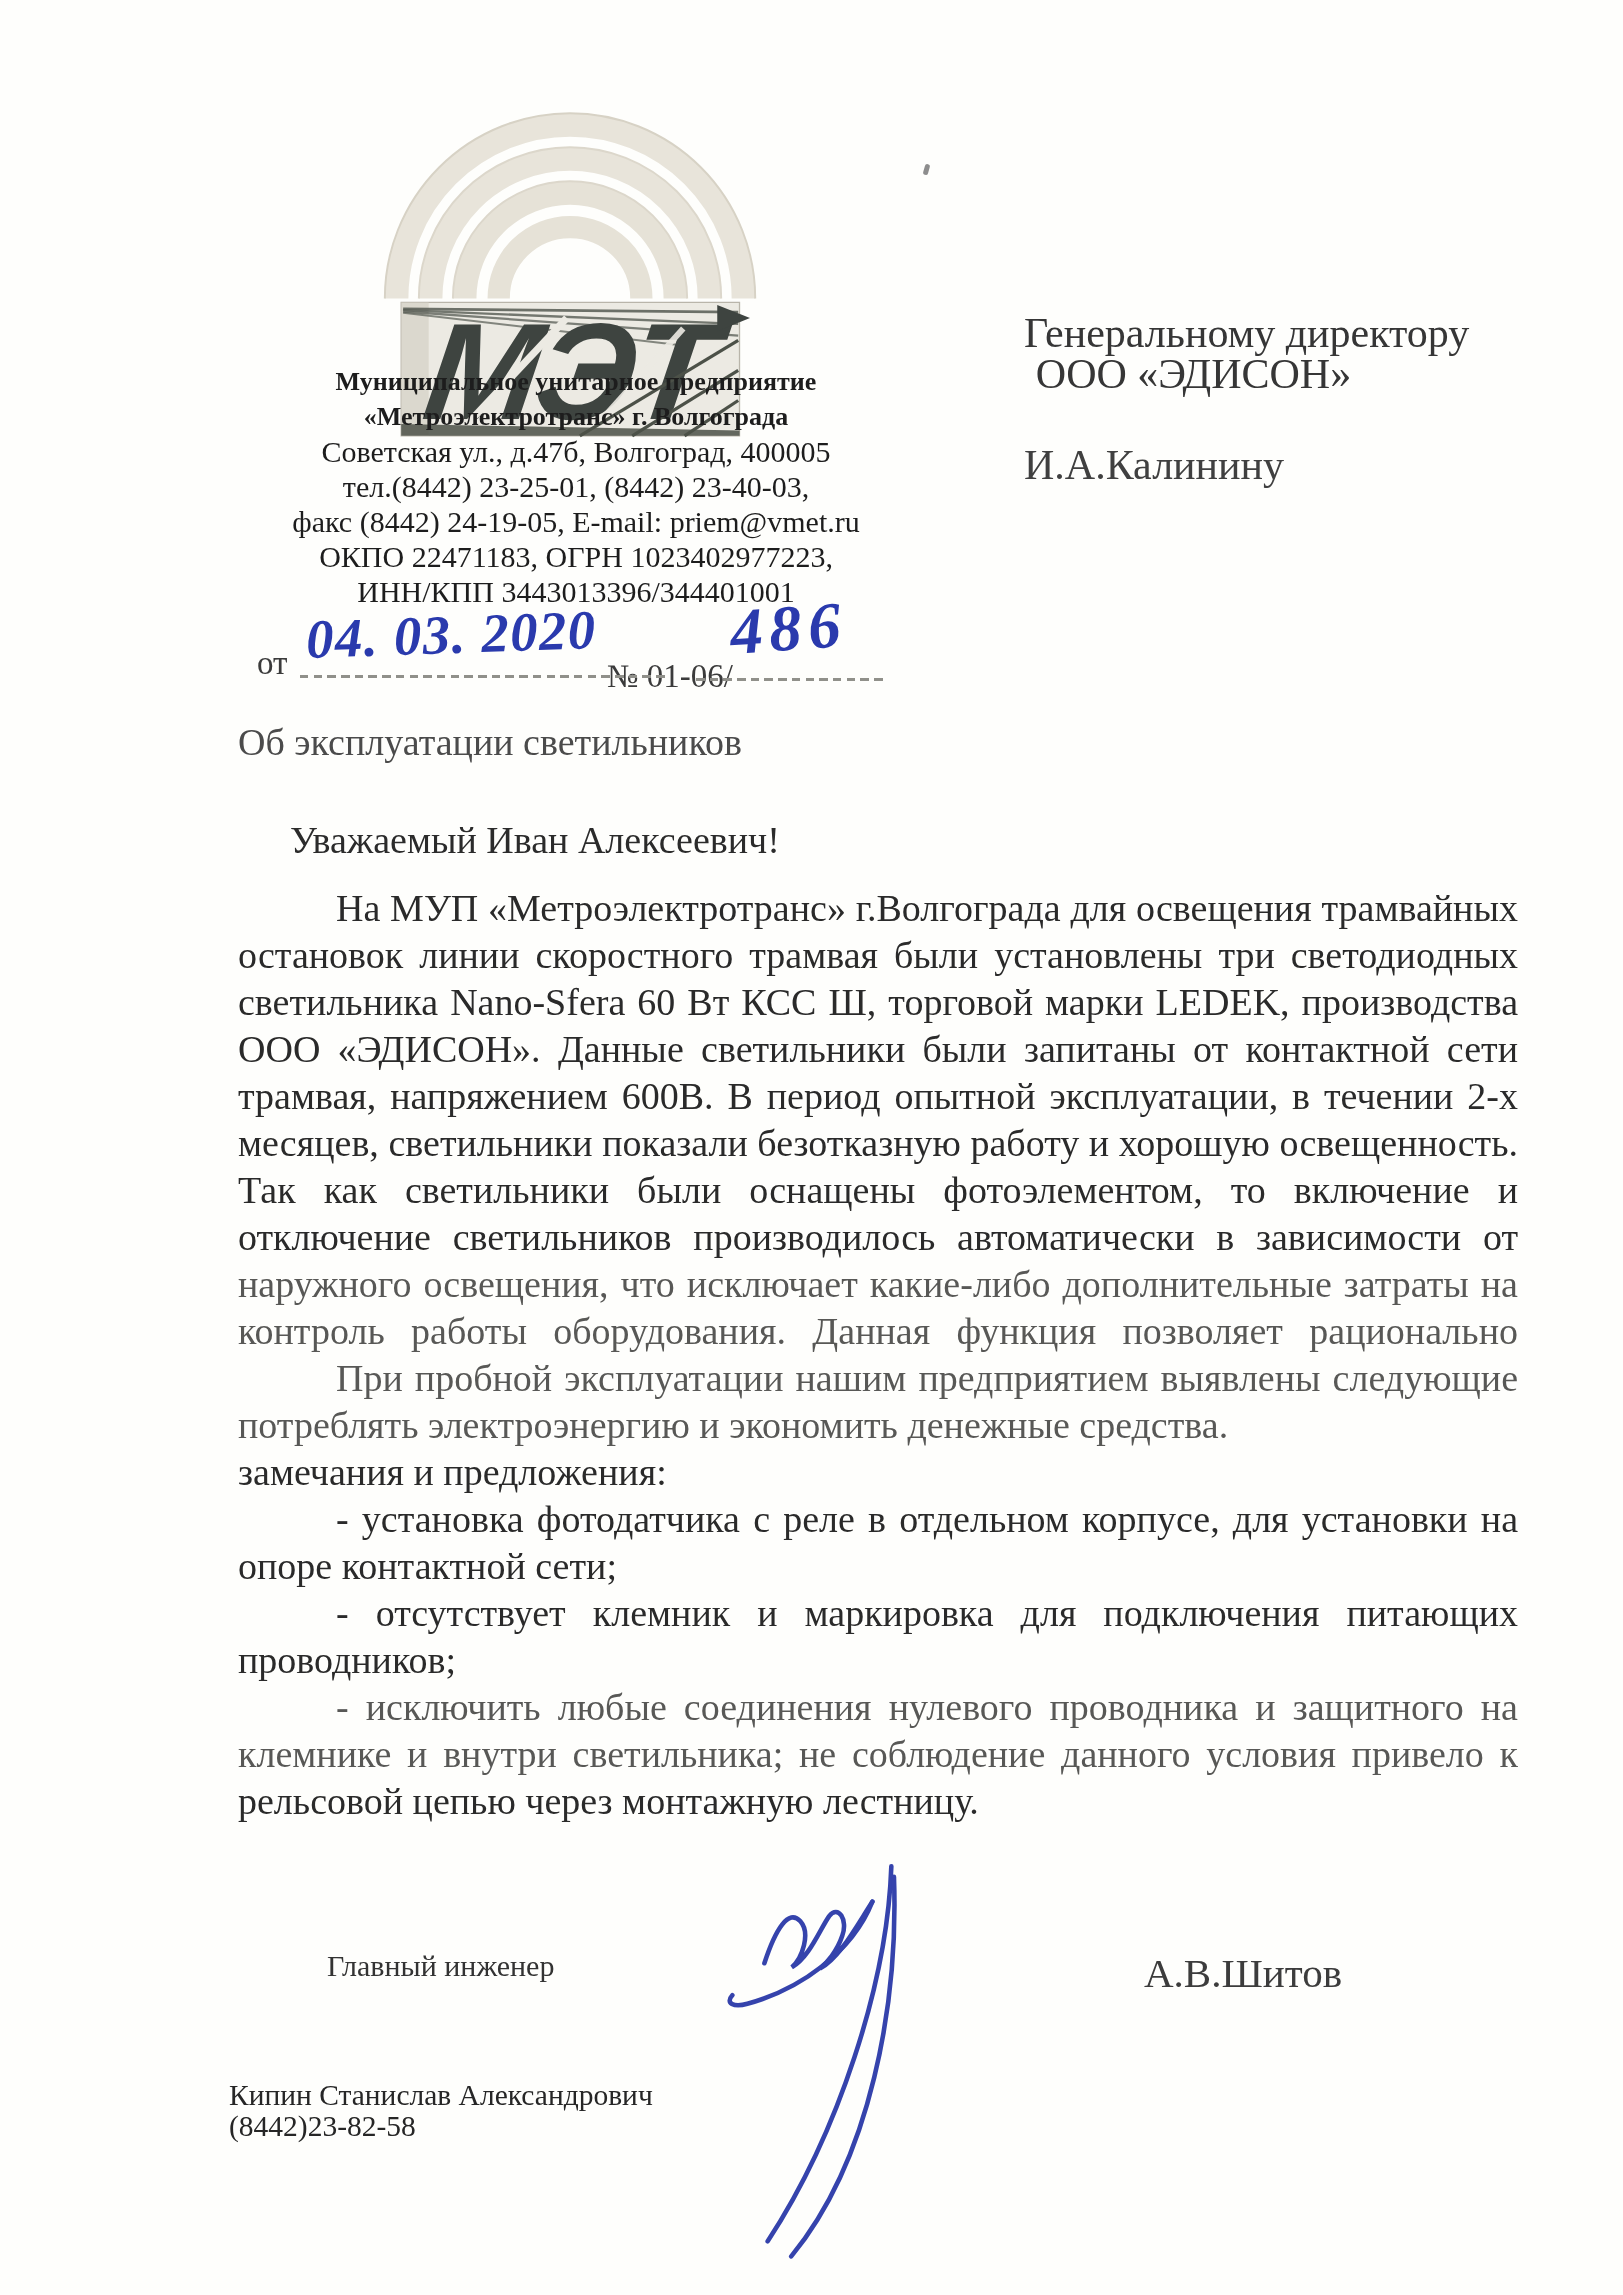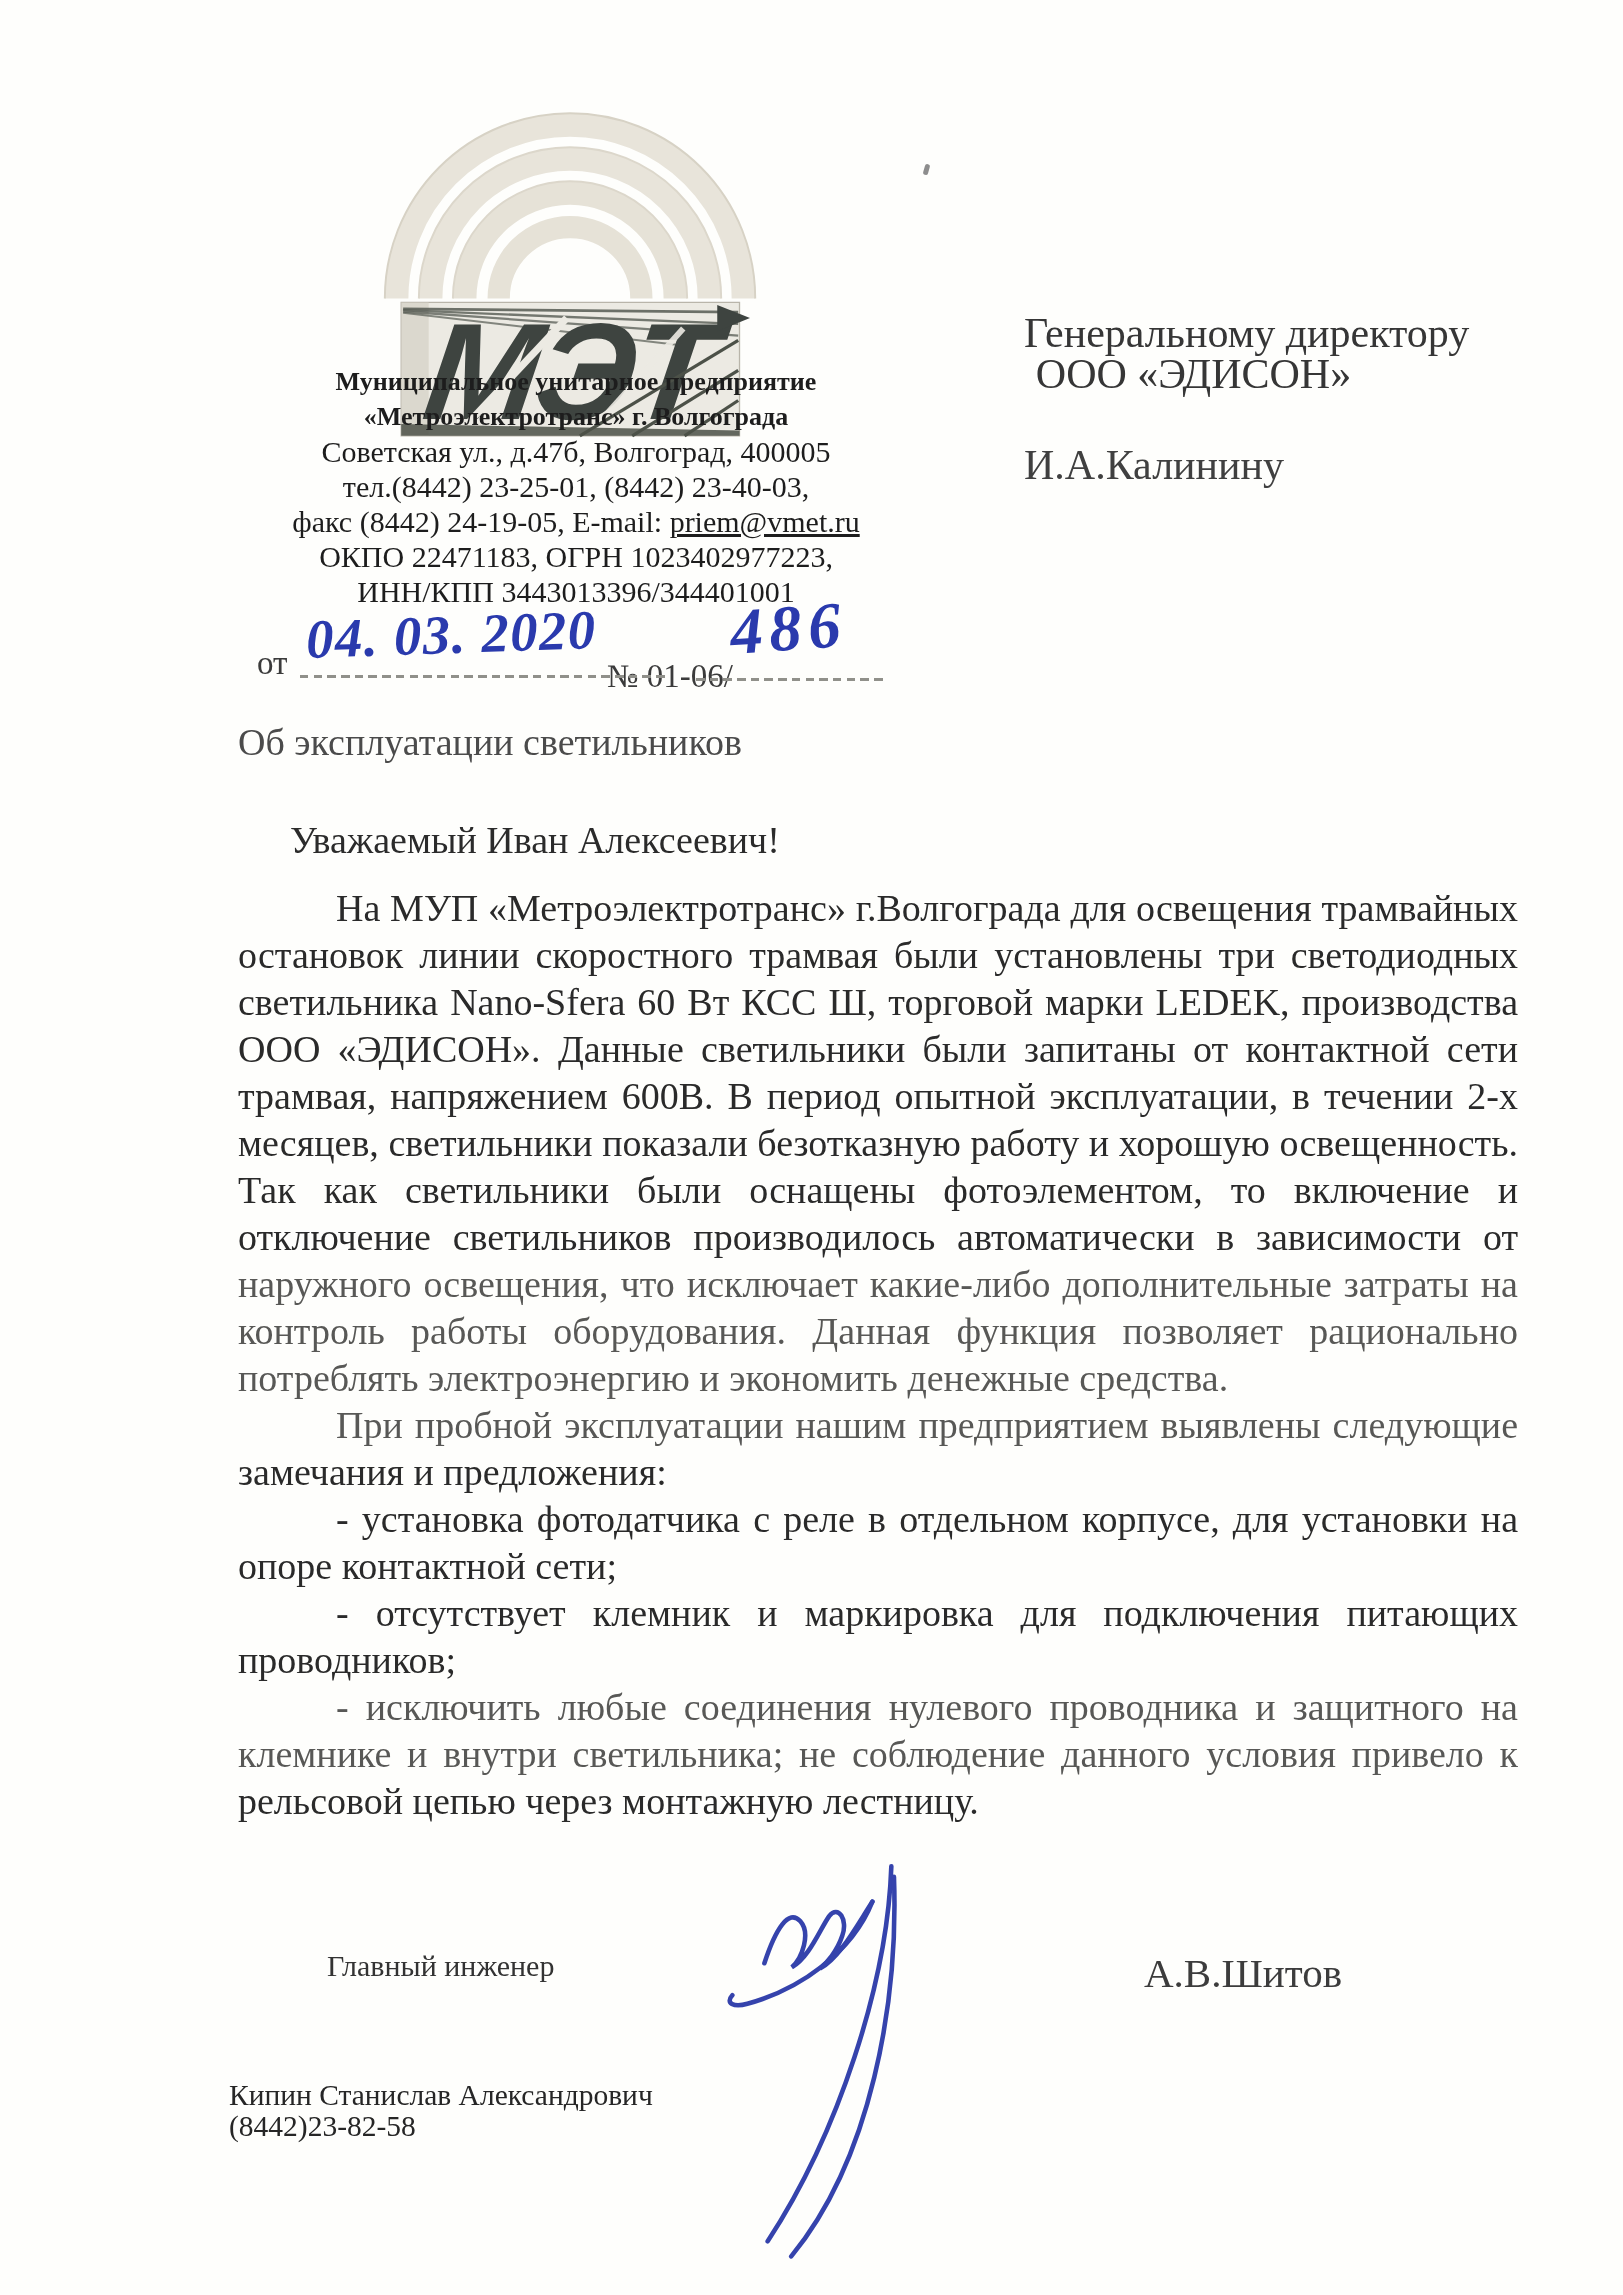--- a/index.html
+++ b/index.html
@@ -6,21 +6,21 @@
   .page{
     position:relative;width:1623px;height:2295px;background:#fefefc;
     font-family:"Liberation Serif",serif;color:#262626;overflow:hidden;
   }
   
   .letterhead{
     position:absolute;left:216px;top:364px;width:720px;text-align:center;
     font-size:30px;line-height:35px;color:#1d1d1d;
   }
   .letterhead .bold-line{font-weight:bold;font-size:26px;}
-  .letterhead .email{text-decoration:underline;text-align:right;}
+  .letterhead .email{text-align:right;}
   
   .recipient{position:absolute;left:1024px;top:313px;font-size:42px;line-height:41px;color:#363636;}
   .recipient .r2{padding-left:11.8px;}
   .recipient .r3{margin-top:50px;color:#404040;font-family:Liberation Serif, serif;}
   
   .from-label{position:absolute;left:257px;top:645px;font-size:33px;color:#3b3b3b;}
   .num-label{position:absolute;left:587px;top:658px;font-size:33px;color:#3b3b3b;margin-left:20px;}
   .hand{font-style:italic;font-weight:bold;color:#2a3aad;font-family:"Liberation Serif",serif;}
   .hand-date{position:absolute;left:306px;top:603px;font-size:55px;transform:rotate(-2deg);letter-spacing:1.3px;}
   .hand-num{position:absolute;left:730px;top:591px;font-size:65px;transform:rotate(-4deg);letter-spacing:6.5px;}
@@ -123,22 +123,22 @@
       <div class="bodyline indent justify">На МУП «Метроэлектротранс» г.Волгограда для освещения трамвайных</div>
       <div class="bodyline justify">остановок линии скоростного трамвая были установлены три светодиодных</div>
       <div class="bodyline justify">светильника Nano-Sfera 60 Вт КСС Ш, торговой марки LEDEK, производства</div>
       <div class="bodyline justify">ООО «ЭДИСОН». Данные светильники были запитаны от контактной сети</div>
       <div class="bodyline justify">трамвая, напряжением 600В. В период опытной эксплуатации, в течении 2-х</div>
       <div class="bodyline justify">месяцев, светильники показали безотказную работу и хорошую освещенность.</div>
       <div class="bodyline justify">Так как светильники были оснащены фотоэлементом, то включение и</div>
       <div class="bodyline justify">отключение светильников производилось автоматически в зависимости от</div>
       <div class="bodyline justify fade">наружного освещения, что исключает какие-либо дополнительные затраты на</div>
       <div class="bodyline justify fade">контроль работы оборудования. Данная функция позволяет рационально</div>
+      <div class="bodyline indent justify fade">При пробной эксплуатации нашим предприятием выявлены следующие</div>
       <div class="bodyline fade">потреблять электроэнергию и экономить денежные средства.</div>
-      <div class="bodyline indent justify fade">При пробной эксплуатации нашим предприятием выявлены следующие</div>
       <div class="bodyline">замечания и предложения:</div>
       <div class="bodyline indent justify">- установка фотодатчика с реле в отдельном корпусе, для установки на</div>
       <div class="bodyline">опоре контактной сети;</div>
       <div class="bodyline indent justify">- отсутствует клемник и маркировка для подключения питающих</div>
       <div class="bodyline">проводников;</div>
       <div class="bodyline indent justify fade">- исключить любые соединения нулевого проводника и защитного на</div>
       <div class="bodyline justify fade">клемнике и внутри светильника; не соблюдение данного условия привело к</div>
       <div class="bodyline">рельсовой цепью через монтажную лестницу.</div>
     </div>
 

